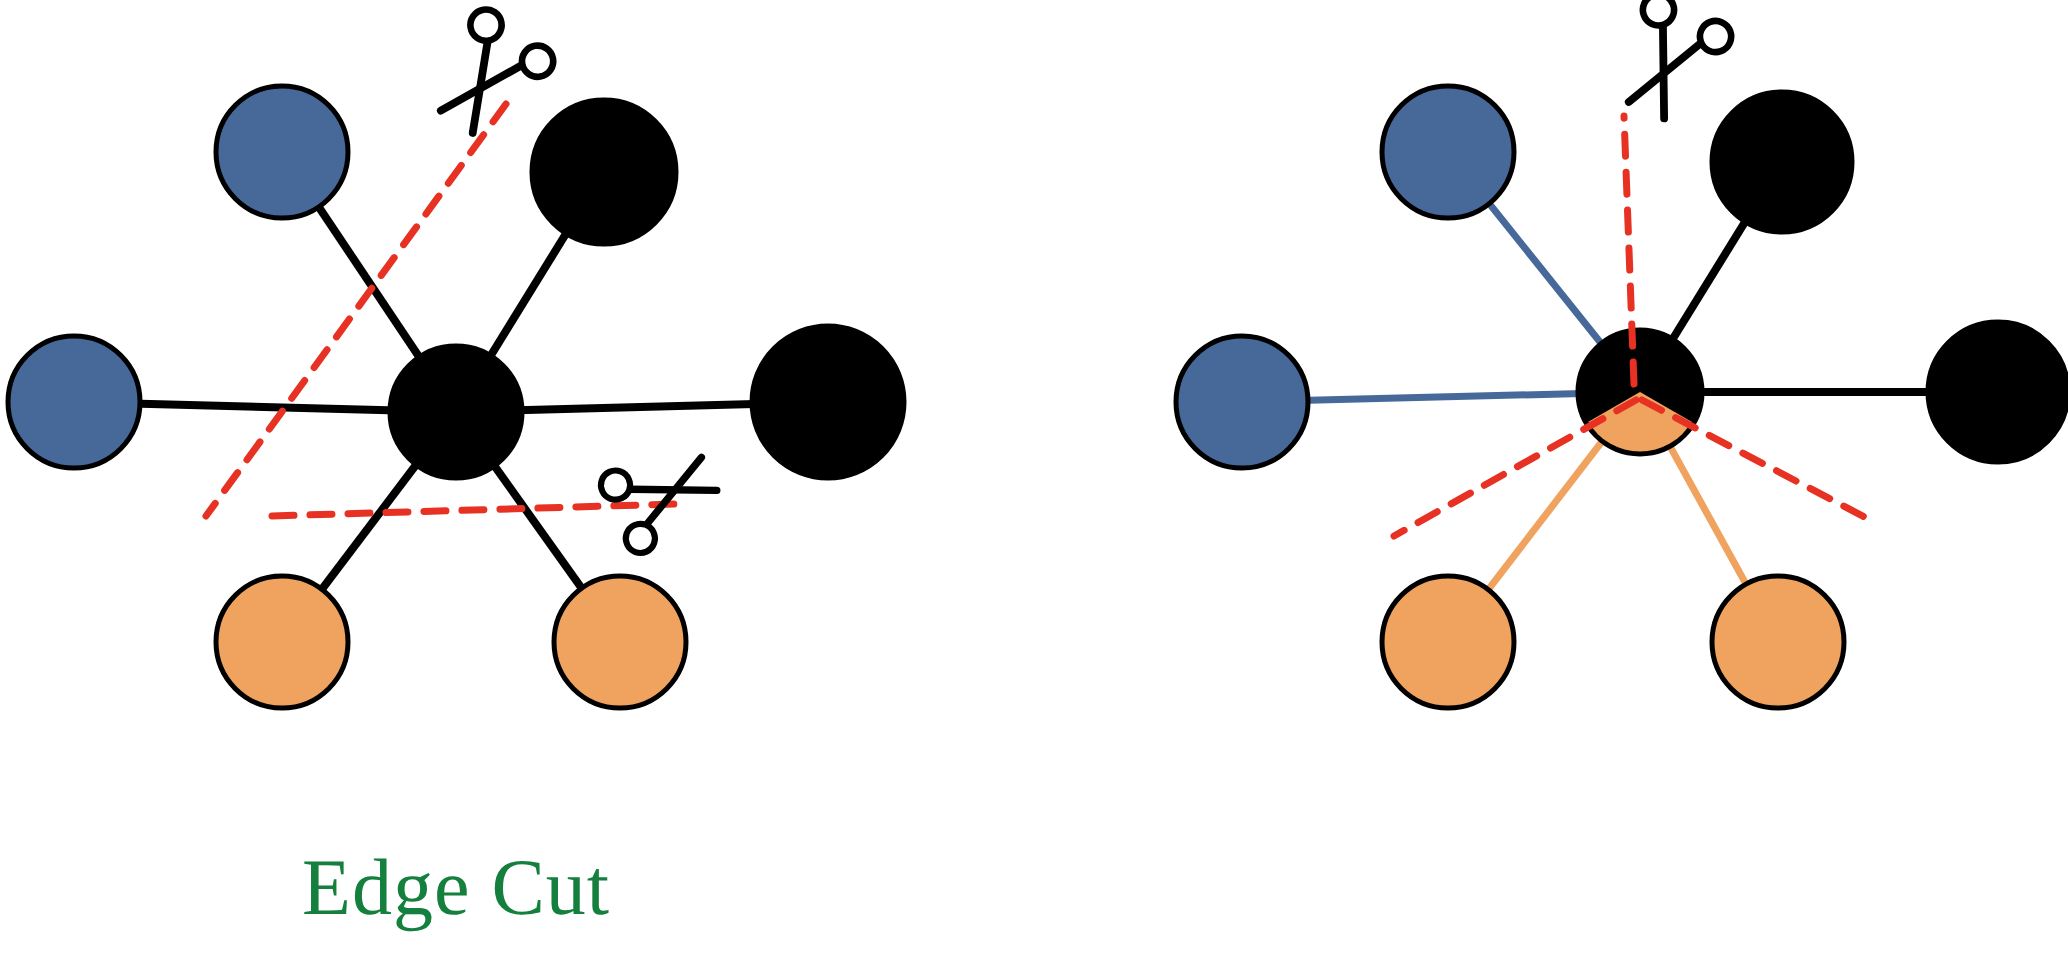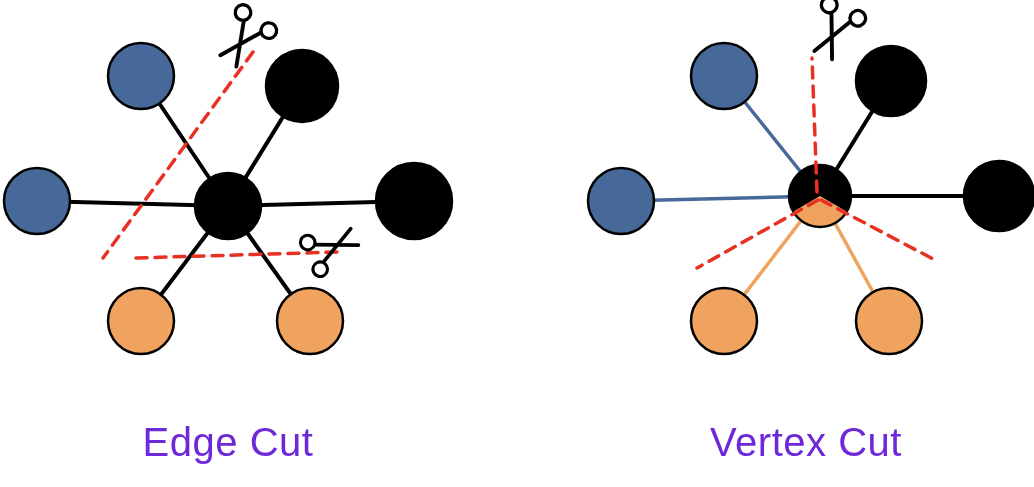--- a/index.html
+++ b/index.html
@@ -19,23 +19,23 @@
     position: absolute;
     left: 0;
     top: 0;
   }
   .caption {
     position: absolute;
     transform: translateX(-50%);
     font-size: 40px;
     font-weight: 400;
     letter-spacing: 0.5px;
-    color: #6d28d9;
+    color: #15803d;
     white-space: nowrap;
-    font-family: Liberation Sans, sans-serif;
+    font-family: Liberation Serif, serif;
   }
 </style>
 </head>
 <body>
 
 <div class="figure">
   <svg id="scene" width="1034" height="487" viewBox="0 0 1034 487">
       <g>
         <line x1="228" y1="206" x2="141" y2="76" stroke="#000000" stroke-width="4"></line>
         <line x1="228" y1="206" x2="302" y2="86" stroke="#000000" stroke-width="4"></line>
@@ -85,14 +85,13 @@
         <line x1="821" y1="200" x2="937" y2="261" stroke="#e73123" stroke-width="3.5" stroke-dasharray="11 8" stroke-linecap="round"></line>
         <g transform="translate(834 32) rotate(115) scale(1.5)">
           <line x1="-11" y1="-7" x2="17" y2="6.5" stroke="#000000" stroke-width="2.6" stroke-linecap="round"></line>
           <line x1="-11" y1="7" x2="17" y2="-6.5" stroke="#000000" stroke-width="2.6" stroke-linecap="round"></line>
           <circle cx="-15" cy="-10.5" r="5.2" fill="#ffffff" stroke="#000000" stroke-width="2.2"></circle>
           <circle cx="-15" cy="10.5" r="5.2" fill="#ffffff" stroke="#000000" stroke-width="2.2"></circle>
         </g>
       </g>
     </svg>
   <div class="caption" id="cap-0" style="left: 228px; top: 420px;">Edge Cut</div>
-  <div class="caption" id="cap-1" style="left: 806px; top: 420px;">Vertex Cut</div>
 </div>
 
 </body></html>

